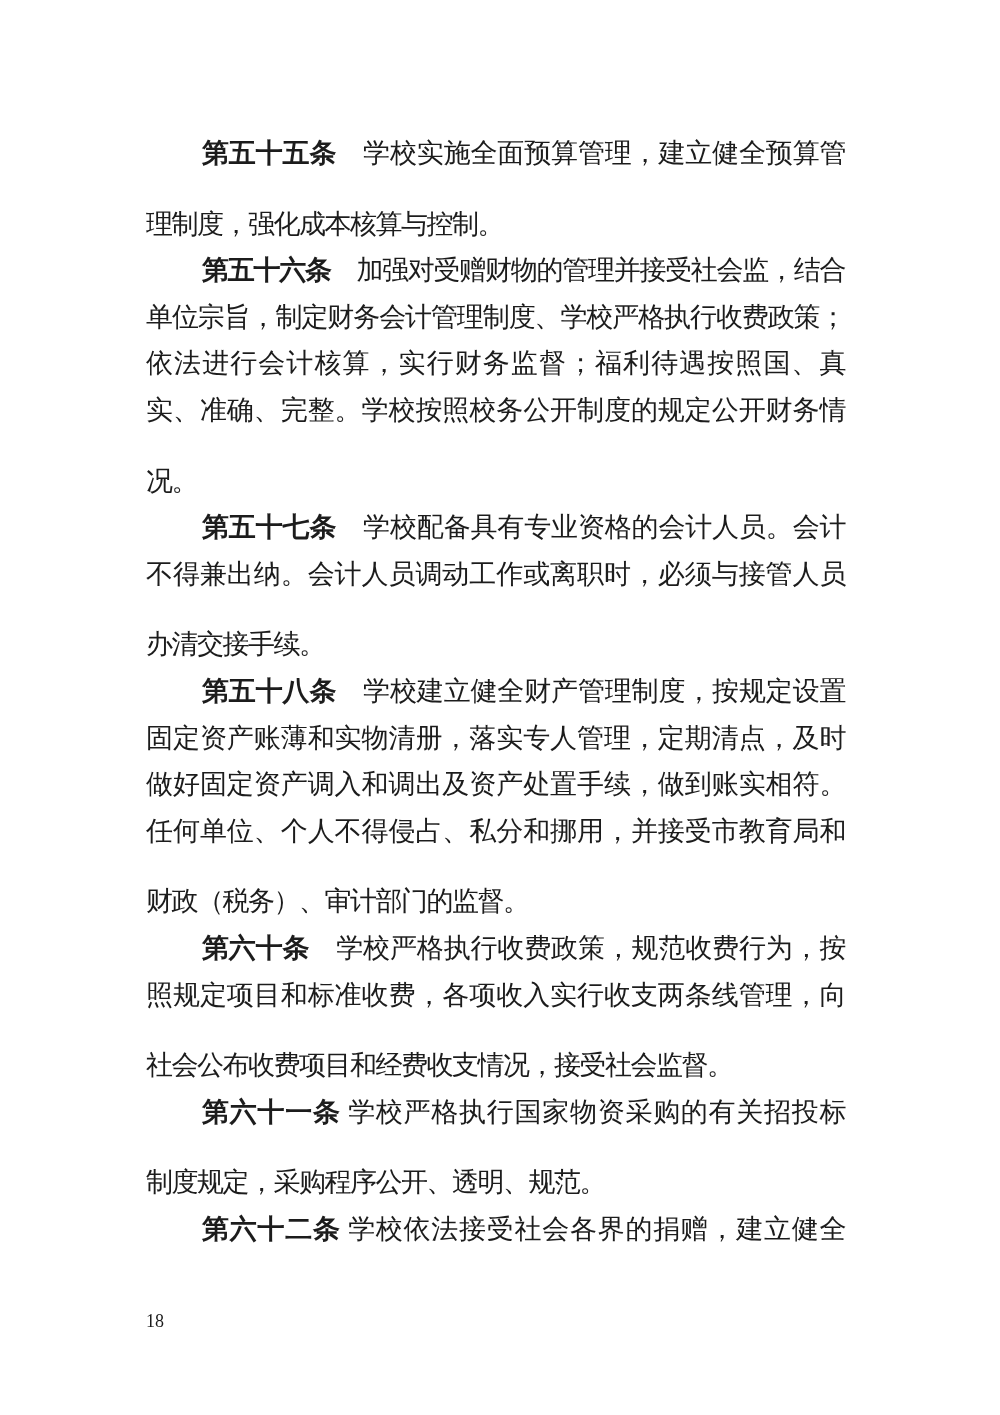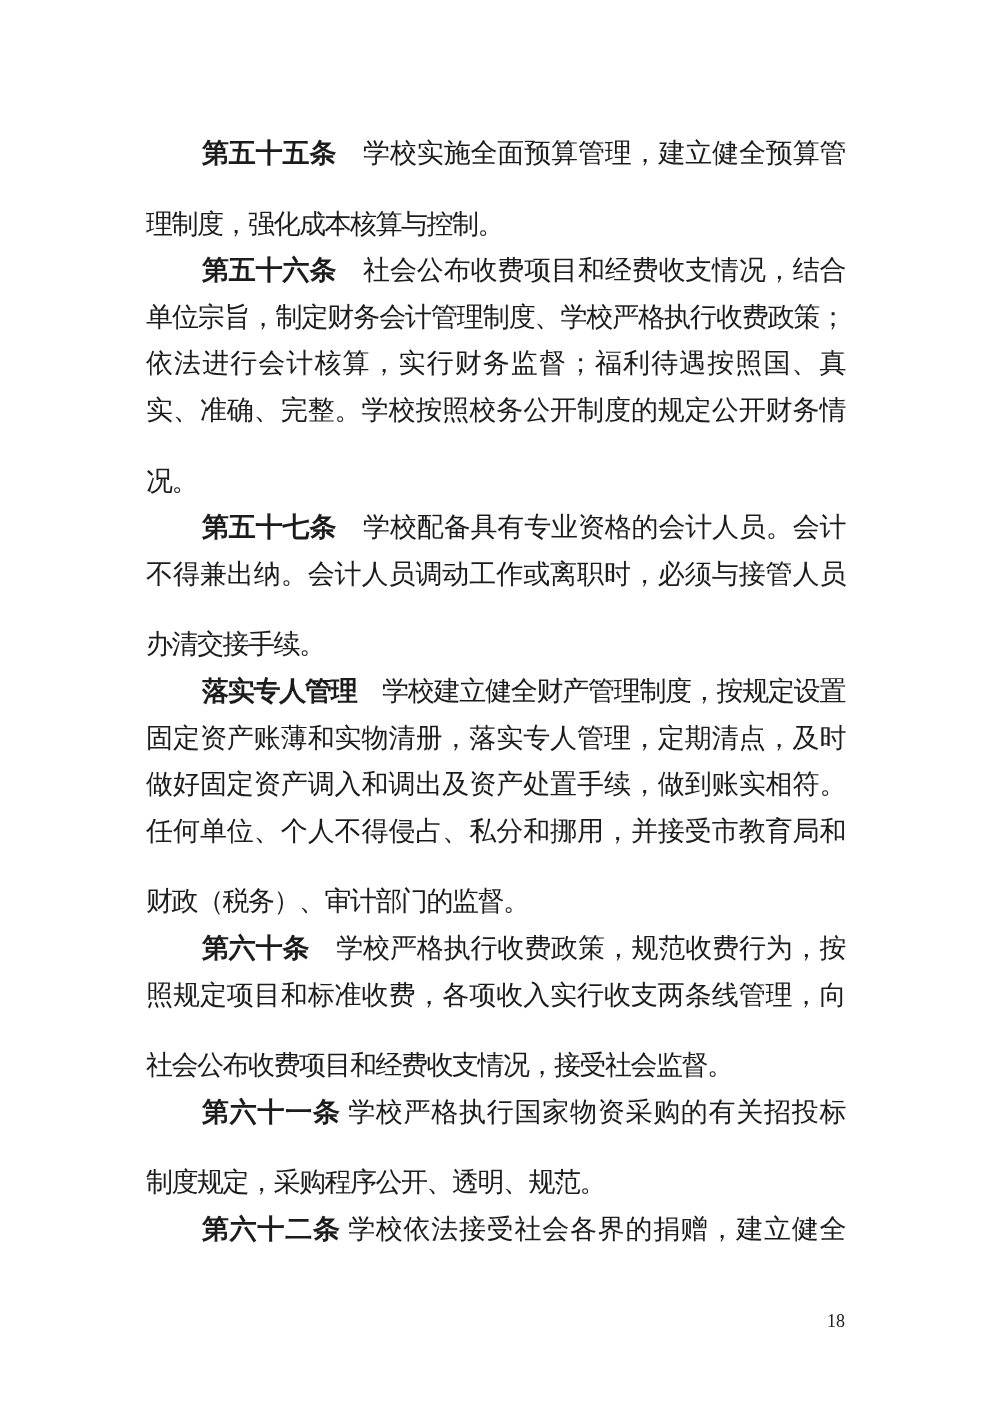--- a/index.html
+++ b/index.html
@@ -48,49 +48,49 @@
     text-indent: 56px;
   }
   .article-num {
     font-weight: bold;
   }
   .page-number {
     position: absolute;
     top: 1311px;
     left: 146px;
     width: 699px;
-    text-align: right;
+    text-align: left;
     font-size: 18px;
     letter-spacing: 0;
     color: var(--text-color, #1c1c1c);
   }
 </style>
 </head>
 <body>
 
 <div class="page">
   <div class="content" id="doc-content">
       <div>
         <div class="doc-line fill indent"><span class="article-num">第五十五条</span><span>　学校实施全面预算管理，建立健全预算管</span></div>
         <div class="doc-line end"><span>理制度，强化成本核算与控制。</span></div>
       </div>
       <div>
-        <div class="doc-line fill indent"><span class="article-num">第五十六条</span><span>　社会公布收费项目和经费收支情况，结合</span></div>
+        <div class="doc-line fill indent"><span class="article-num">第五十六条</span><span>　加强对受赠财物的管理并接受社会监，结合</span></div>
         <div class="doc-line fill"><span>单位宗旨，制定财务会计管理制度、学校严格执行收费政策；</span></div>
         <div class="doc-line fill"><span>依法进行会计核算，实行财务监督；福利待遇按照国、真</span></div>
         <div class="doc-line fill"><span>实、准确、完整。学校按照校务公开制度的规定公开财务情</span></div>
         <div class="doc-line end"><span>况。</span></div>
       </div>
       <div>
         <div class="doc-line fill indent"><span class="article-num">第五十七条</span><span>　学校配备具有专业资格的会计人员。会计</span></div>
         <div class="doc-line fill"><span>不得兼出纳。会计人员调动工作或离职时，必须与接管人员</span></div>
         <div class="doc-line end"><span>办清交接手续。</span></div>
       </div>
       <div>
-        <div class="doc-line fill indent"><span class="article-num">落实专人管理</span><span>　学校建立健全财产管理制度，按规定设置</span></div>
+        <div class="doc-line fill indent"><span class="article-num">第五十八条</span><span>　学校建立健全财产管理制度，按规定设置</span></div>
         <div class="doc-line fill"><span>固定资产账薄和实物清册，落实专人管理，定期清点，及时</span></div>
         <div class="doc-line fill"><span>做好固定资产调入和调出及资产处置手续，做到账实相符。</span></div>
         <div class="doc-line fill"><span>任何单位、个人不得侵占、私分和挪用，并接受市教育局和</span></div>
         <div class="doc-line end"><span>财政（税务）、审计部门的监督。</span></div>
       </div>
       <div>
         <div class="doc-line fill indent"><span class="article-num">第六十条</span><span>　学校严格执行收费政策，规范收费行为，按</span></div>
         <div class="doc-line fill"><span>照规定项目和标准收费，各项收入实行收支两条线管理，向</span></div>
         <div class="doc-line end"><span>社会公布收费项目和经费收支情况，接受社会监督。</span></div>
       </div>

